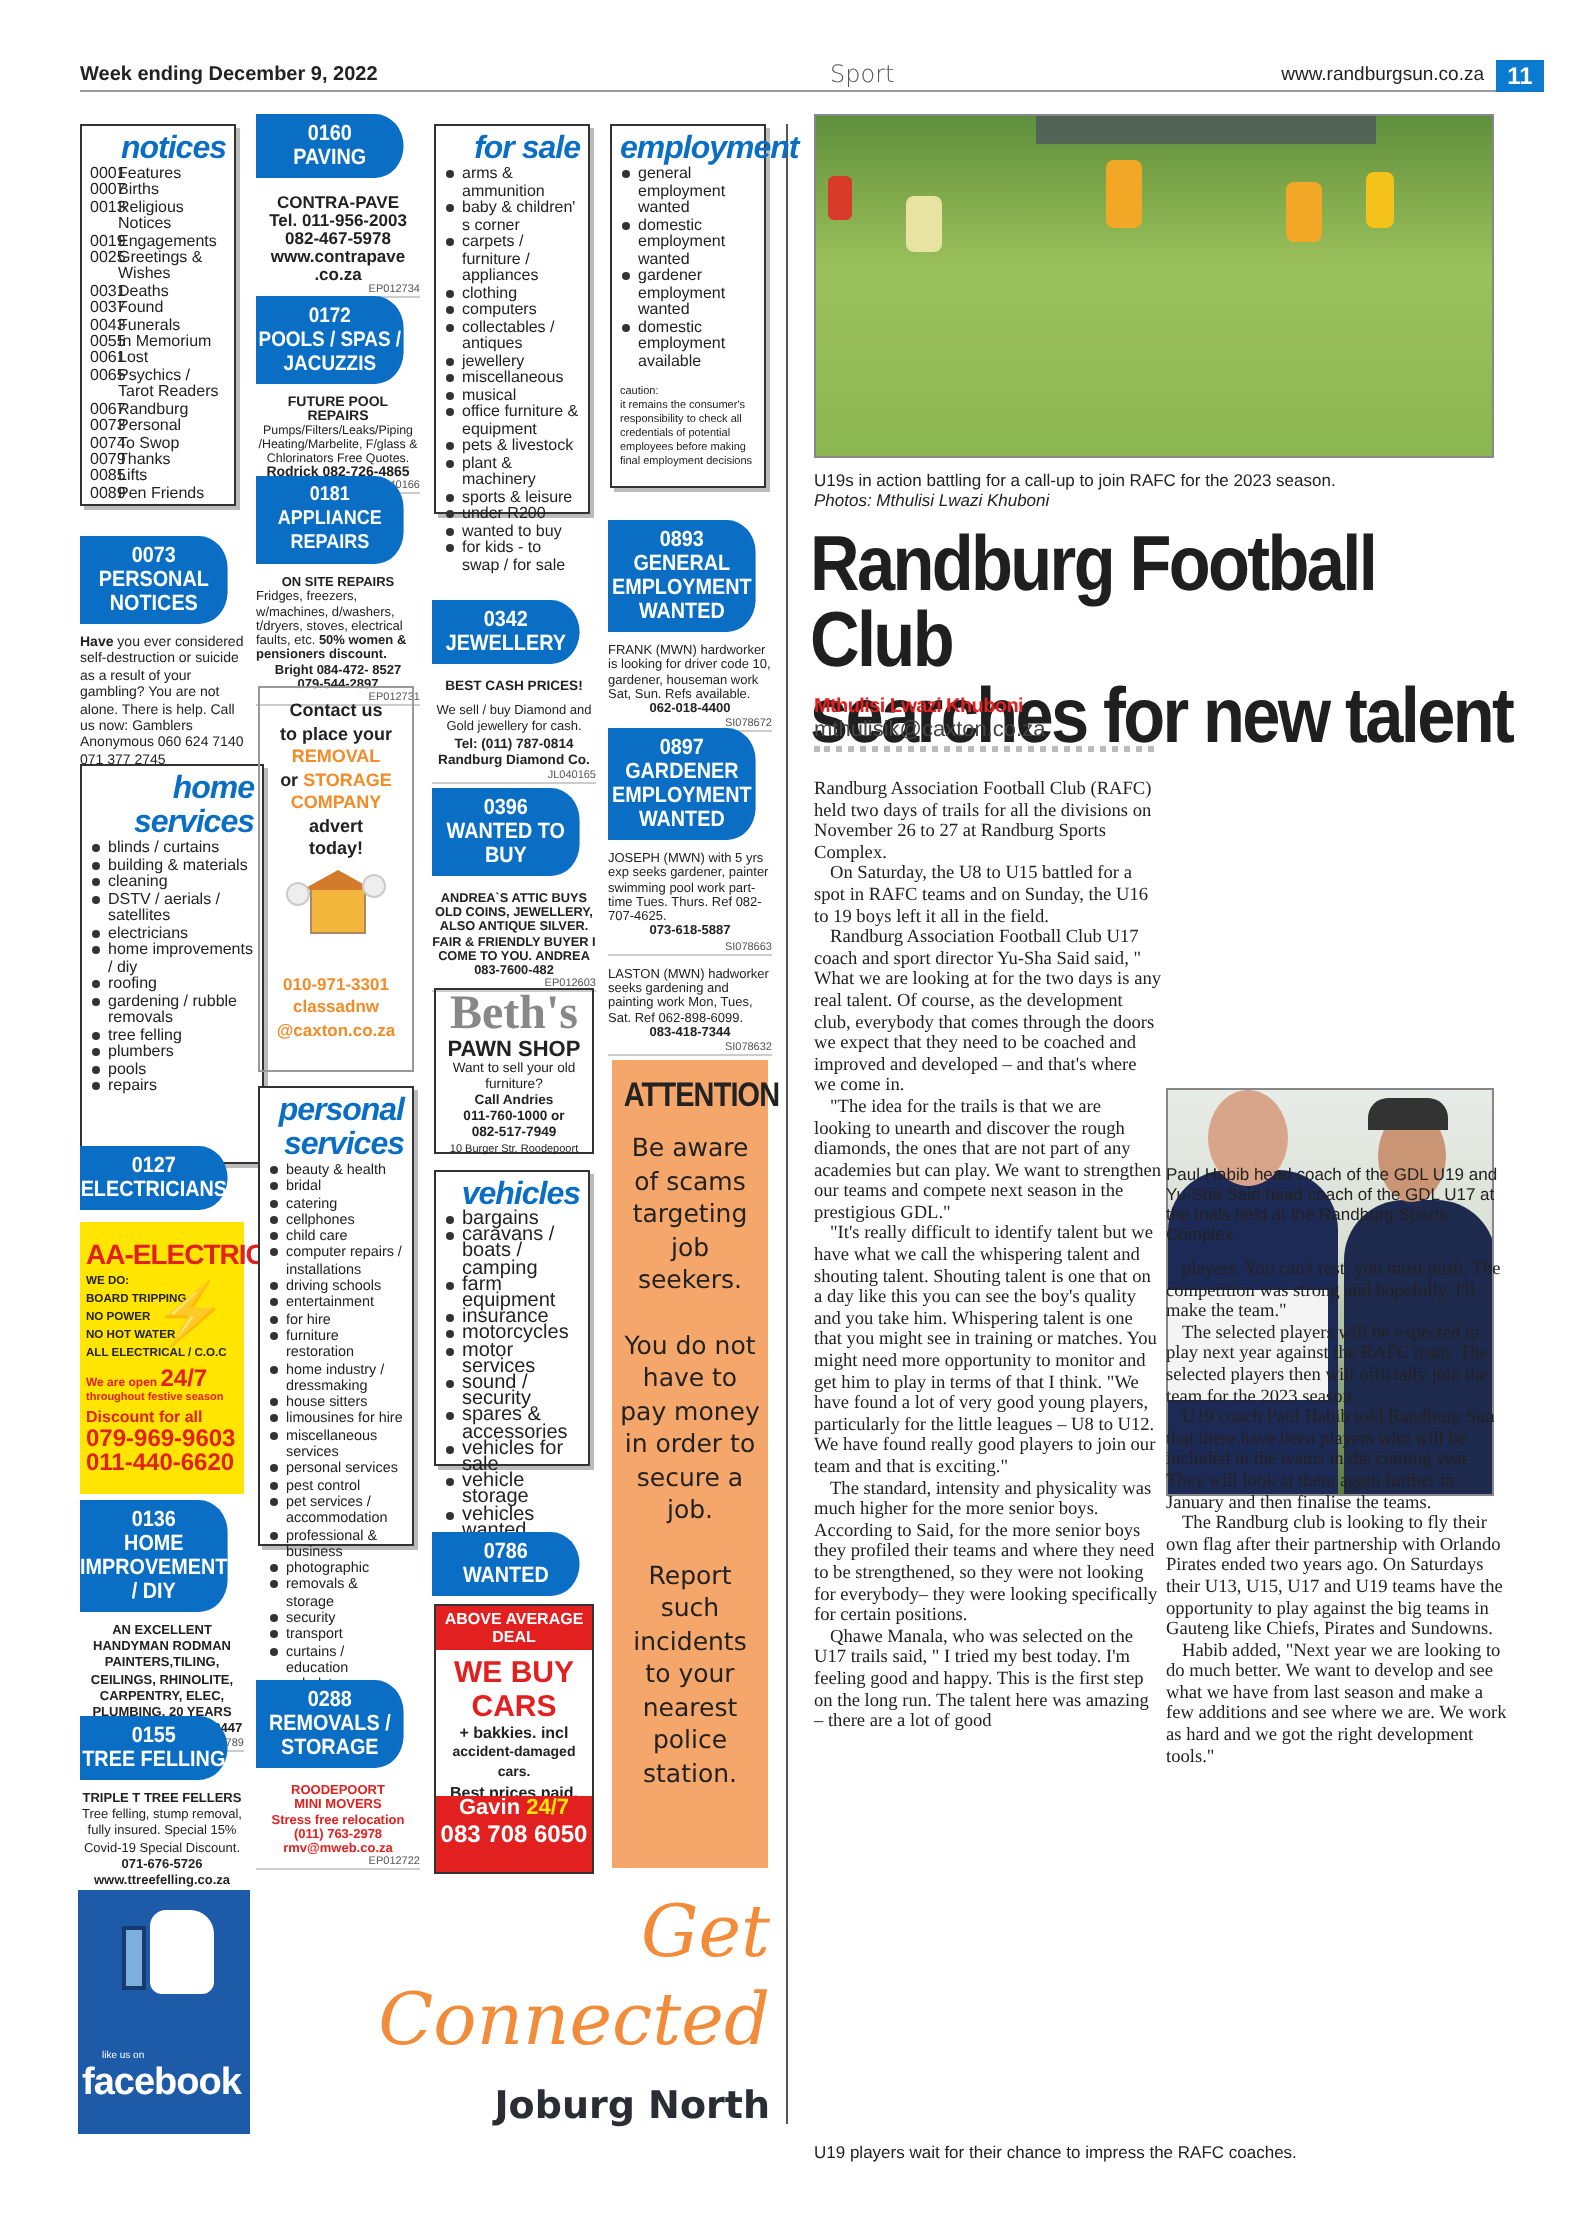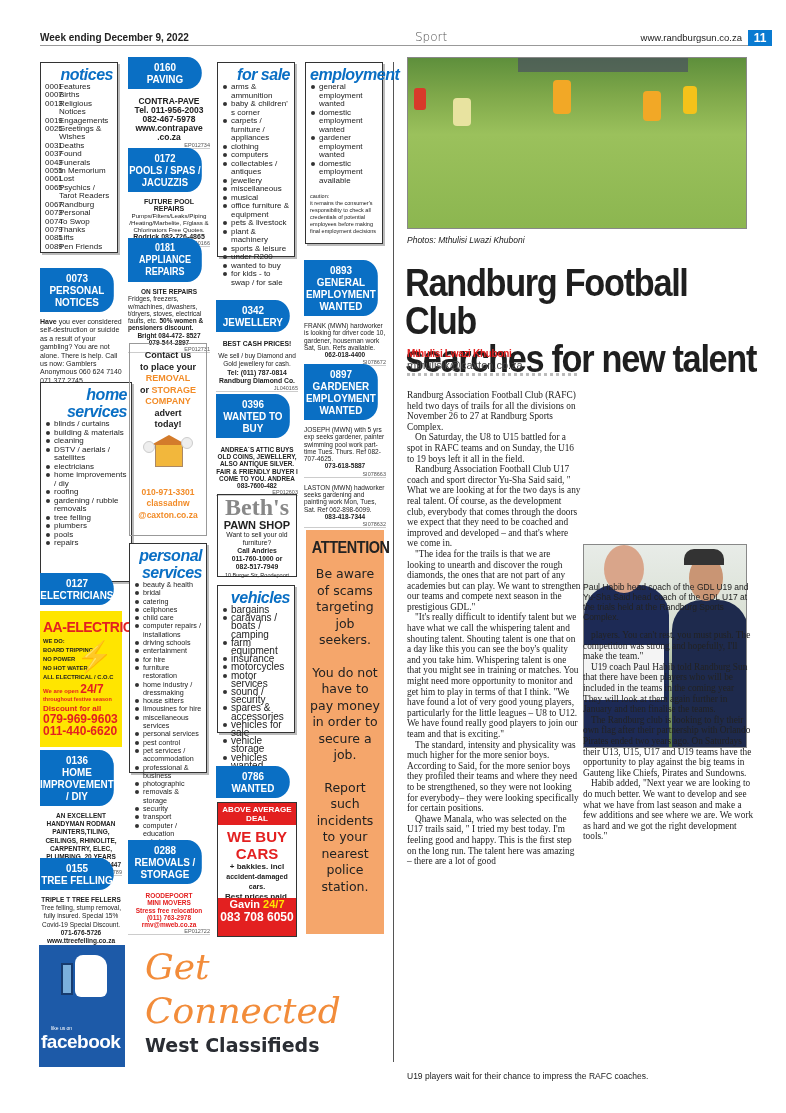--- a/index.html
+++ b/index.html
@@ -247,21 +247,21 @@
       <li>limousines for hire</li>
       <li>miscellaneous services</li>
       <li>personal services</li>
       <li>pest control</li>
       <li>pet services / accommodation</li>
       <li>professional &amp; business</li>
       <li>photographic</li>
       <li>removals &amp; storage</li>
       <li>security</li>
       <li>transport</li>
-      <li>computer / education</li>
+      <li>curtains / education</li>
       <li>upholstery</li>
     </ul>
 </div>
 <div class="abs" style="left:128px;top:840px;width:82px">
  <div class="tab" style="white-space:pre-line">0288
 REMOVALS / STORAGE</div>
  <div class="ad" style="color:#e32020;font-weight:bold;font-size:6.5px;line-height:7.3px;margin-top:8px">
   <div>ROODEPOORT</div>
       <div>MINI MOVERS</div>
       <div>Stress free relocation</div>
@@ -385,34 +385,35 @@
  <div style="font-size:12.5px;line-height:16.5px;margin-top:16px;padding:0 4px">You do not have to pay money in order to secure a job.</div>
  <div style="font-size:12.5px;line-height:16.5px;margin-top:16px;padding:0 4px">Report such incidents to your nearest police station.</div>
 </div>
 
 <div class="abs" style="left:39px;top:945px;width:86px;height:122px;background:#1d5aa8">
  <div style="position:absolute;left:22px;top:18px;width:12px;height:32px;background:#7bb0dc;border:2px solid #173b6e"></div>
  <div style="position:absolute;left:36px;top:10px;width:32px;height:42px;background:#fff;border-radius:8px 12px 6px 6px"></div>
  <div style="position:absolute;left:12px;top:80px;color:#fff;font-size:5px">like us on</div>
  <div style="position:absolute;left:2px;top:86px;color:#fff;font-weight:bold;font-size:19px;letter-spacing:-0.5px">facebook</div>
 </div>
-<div class="abs" style="left:145px;top:945px;width:240px;text-align:left">
+<div class="abs" style="left:145px;top:945px;width:240px;text-align:right">
  <div style="font-family:'DejaVu Serif',serif;font-style:italic;color:#f28c3a;font-size:36px;line-height:44px">Get Connected</div>
- <div style="font-family:'DejaVu Sans',sans-serif;font-weight:bold;font-size:19px;line-height:25px;color:#2a2d33">West Classifieds</div>
+ <div style="font-family:'DejaVu Sans',sans-serif;font-weight:bold;font-size:19px;line-height:25px;color:#2a2d33;margin-top:8px">Joburg North</div>
 </div>
 
 <div class="abs photo" style="left:407px;top:57px;width:340px;height:172px;background:linear-gradient(180deg,#5e8f3c 0%,#7fa84a 22%,#9bc15c 45%,#8cb650 100%)">
  <div style="position:absolute;left:110px;top:0;width:170px;height:14px;background:#446;opacity:.6"></div>
  <div style="position:absolute;left:145px;top:22px;width:18px;height:34px;background:#f2a826;border-radius:4px"></div>
  <div style="position:absolute;left:235px;top:33px;width:18px;height:30px;background:#f2a826;border-radius:4px"></div>
  <div style="position:absolute;left:45px;top:40px;width:18px;height:28px;background:#e8e3a0;border-radius:4px"></div>
  <div style="position:absolute;left:275px;top:28px;width:14px;height:28px;background:#f4c21a;border-radius:4px"></div>
  <div style="position:absolute;left:6px;top:30px;width:12px;height:22px;background:#d83a2a;border-radius:3px"></div>
 </div>
 <div class="abs cap" style="left:407px;top:235px;width:360px">
+ <div>U19s in action battling for a call-up to join RAFC for the 2023 season.</div>
  <div style="font-style:italic">Photos: Mthulisi Lwazi Khuboni</div>
 </div>
 <div class="abs" style="left:405px;top:264px;width:400px">
  <div class="head">Randburg Football Club</div>
  <div class="head">searches for new talent</div>
 </div>
 <div class="abs" style="left:407px;top:348px;width:170px">
  <div style="color:#e32020;font-weight:bold;font-size:10px;letter-spacing:-0.3px">Mthulisi Lwazi Khuboni</div>
  <div style="font-size:11px;color:#444">mthulisik@caxton.co.za</div>
  <div style="height:3px;margin-top:2px;border-top:3px dotted #bbb"></div>
@@ -430,18 +431,19 @@
  <div style="position:absolute;left:0;top:40px;width:85px;height:170px;background:#1d2a55;border-radius:30px 30px 0 0"></div>
  <div style="position:absolute;left:0;top:100px;width:80px;height:55px;background:#f4f4f4"></div>
  <div style="position:absolute;left:20px;top:0;width:40px;height:48px;background:#d9a58a;border-radius:50%"></div>
  <div style="position:absolute;left:88px;top:55px;width:76px;height:150px;background:#1e2a4d;border-radius:30px 30px 0 0"></div>
  <div style="position:absolute;left:105px;top:10px;width:34px;height:46px;background:#c99574;border-radius:50%"></div>
  <div style="position:absolute;left:100px;top:4px;width:40px;height:16px;background:#333;border-radius:10px 10px 0 0"></div>
 </div>
 <div class="abs cap" style="left:583px;top:582px;width:168px">Paul Habib head coach of the GDL U19 and Yu-Sha Said head coach of the GDL U17 at the trials held at the Randburg Sports Complex.</div>
 <div class="abs body" style="left:583px;top:630px;width:172px" id="col2">
     <p>players. You can't rest, you must push. The competition was strong and hopefully, I'll make the team."</p>
+    <p>The selected players will be expected to play next year against the RAFC team. The selected players then will officially join the team for the 2023 season.</p>
     <p>U19 coach Paul Habib told Randburg Sun that there have been players who will be included in the teams in the coming year They will look at them again further in January and then finalise the teams.</p>
     <p>The Randburg club is looking to fly their own flag after their partnership with Orlando Pirates ended two years ago. On Saturdays their U13, U15, U17 and U19 teams have the opportunity to play against the big teams in Gauteng like Chiefs, Pirates and Sundowns.</p>
     <p>Habib added, "Next year we are looking to do much better. We want to develop and see what we have from last season and make a few additions and see where we are. We work as hard and we got the right development tools."</p>
   </div>
 
 <div class="abs cap" style="left:407px;top:1071px;width:360px">U19 players wait for their chance to impress the RAFC coaches.</div>
 
 </body></html>

